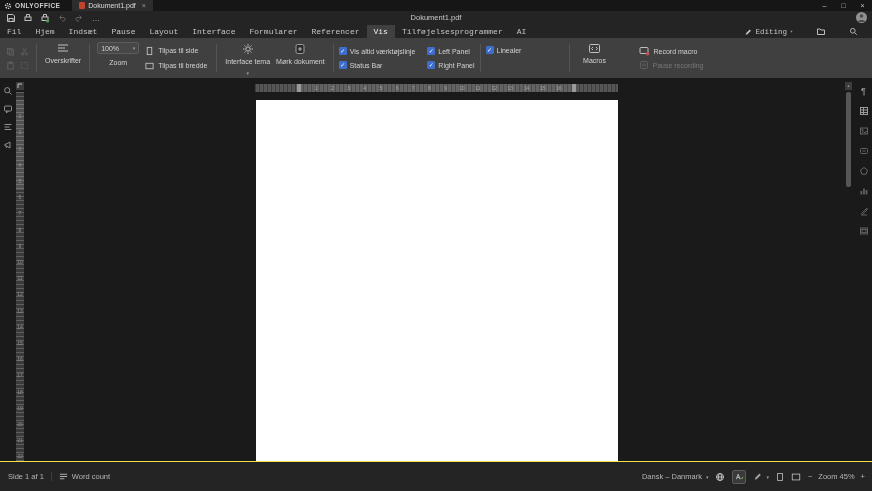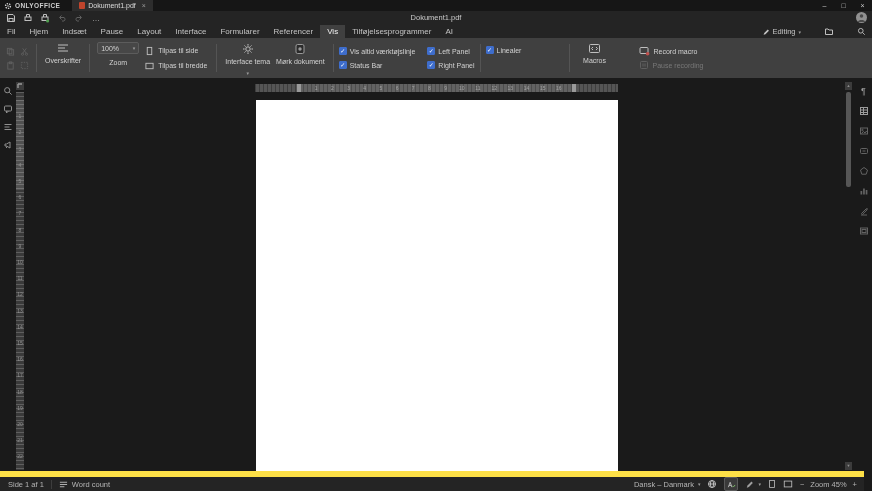--- a/index.html
+++ b/index.html
@@ -23,24 +23,24 @@
   .wincontrols span{width:19px;text-align:center;font-size:7px;line-height:11px;color:#c9c9c9;}
 
   
   .qatrow{position:absolute;top:11px;left:0;right:0;height:14px;background:#242424;}
   .qat{display:flex;align-items:center;gap:5px;padding-left:5px;height:14px;}
   .qbtn{width:12px;height:12px;display:flex;align-items:center;justify-content:center;font-size:8px;color:#bfbfbf;}
   .qtitle{position:absolute;left:0;right:0;top:0;height:14px;line-height:14px;text-align:center;font-size:7.5px;color:#c9c9c9;pointer-events:none;}
   .avatar{position:absolute;right:5px;top:1px;width:11px;height:11px;border-radius:50%;background:#919191;overflow:hidden;}
 
   
-  .tabsrow{position:absolute;top:25px;left:0;right:0;height:13px;background:#242424;display:flex;align-items:stretch;font-size:8px;}
+  .tabsrow{position:absolute;top:25px;left:0;right:0;height:13px;background:#242424;display:flex;align-items:stretch;font-size:8px;font-family:Liberation Mono, monospace;}
   .tab{padding:0 7px;display:flex;align-items:center;color:#c4c4c4;}
   .tab.active{background:#404040;color:#f0f0f0;}
-  .tabsright{margin-left:auto;display:flex;align-items:center;gap:23px;padding-right:6px;color:#c4c4c4;}
+  .tabsright{margin-left:auto;display:flex;align-items:center;gap:23px;padding-right:14px;color:#c4c4c4;}
   .editing{display:flex;align-items:center;gap:3px;font-size:7.5px;}
   .caret{font-size:5px;color:#9d9d9d;}
 
   
   .ribbon{position:absolute;top:38px;left:0;right:0;height:40px;background:#404040;display:flex;align-items:stretch;padding:0 4px;box-sizing:border-box;font-size:7px;color:#d2d2d2;}
   .rdiv{width:1px;background:#545454;margin:6px 5px;flex:none;}
   .pastegrid{display:grid;grid-template-columns:13px 13px;grid-template-rows:13px 13px;align-content:center;gap:1px;}
   .sicon{display:flex;align-items:center;justify-content:center;}
   .rbtn{display:flex;flex-direction:column;align-items:center;padding:5px 3px 0;gap:3px;text-align:center;line-height:8px;min-width:34px;}
   .zoomcol{display:flex;flex-direction:column;align-items:center;padding:4px 2px 0;gap:5px;}
@@ -72,21 +72,21 @@
   .page{position:absolute;left:256px;top:22px;width:362px;height:374px;background:#ffffff;}
   .scrollbar{position:absolute;left:845px;top:4px;bottom:4px;width:7px;}
   .sarrow{position:absolute;left:0;width:7px;height:8px;background:#3c3c3c;color:#8f8f8f;font-size:4px;line-height:8px;text-align:center;}
   .sarrow.up{top:0;} .sarrow.down{bottom:0;}
   .sthumb{position:absolute;left:1px;top:10px;width:5px;height:95px;background:#565656;border-radius:2px;}
   .rightstrip{position:absolute;right:0;top:0;bottom:0;width:17px;display:flex;flex-direction:column;align-items:center;gap:10px;padding-top:8px;color:#9c9c9c;font-size:9px;}
   .rightstrip .ic{stroke:#9c9c9c;}
   .rightstrip .dim .ic{stroke:#636363;}
 
   
-  .statusbar{position:absolute;left:0;right:8px;bottom:0;height:20px;background:#242424;border-top:6px solid #fde047;box-sizing:border-box;display:flex;align-items:center;font-size:7.5px;color:#b5b5b5;}
+  .statusbar{position:absolute;left:0;right:0;bottom:0;height:30px;background:#242424;border-top:1px solid #fde047;box-sizing:border-box;display:flex;align-items:center;font-size:7.5px;color:#b5b5b5;}
   .sleft{display:flex;align-items:center;gap:7px;padding-left:8px;}
   .sdiv{width:1px;height:9px;background:#3d3d3d;}
   .sgroup{display:flex;align-items:center;gap:4px;}
   .sright{margin-left:auto;display:flex;align-items:center;gap:7px;padding-right:7px;}
   .sspell{width:12px;height:12px;background:#3a3a3a;border:1px solid #5a5a5a;border-radius:2px;display:flex;align-items:center;justify-content:center;}
   .szoom{display:flex;align-items:center;gap:6px;}
   .sbtn{display:flex;align-items:center;justify-content:center;}
 </style>
 </head>
 <body>

